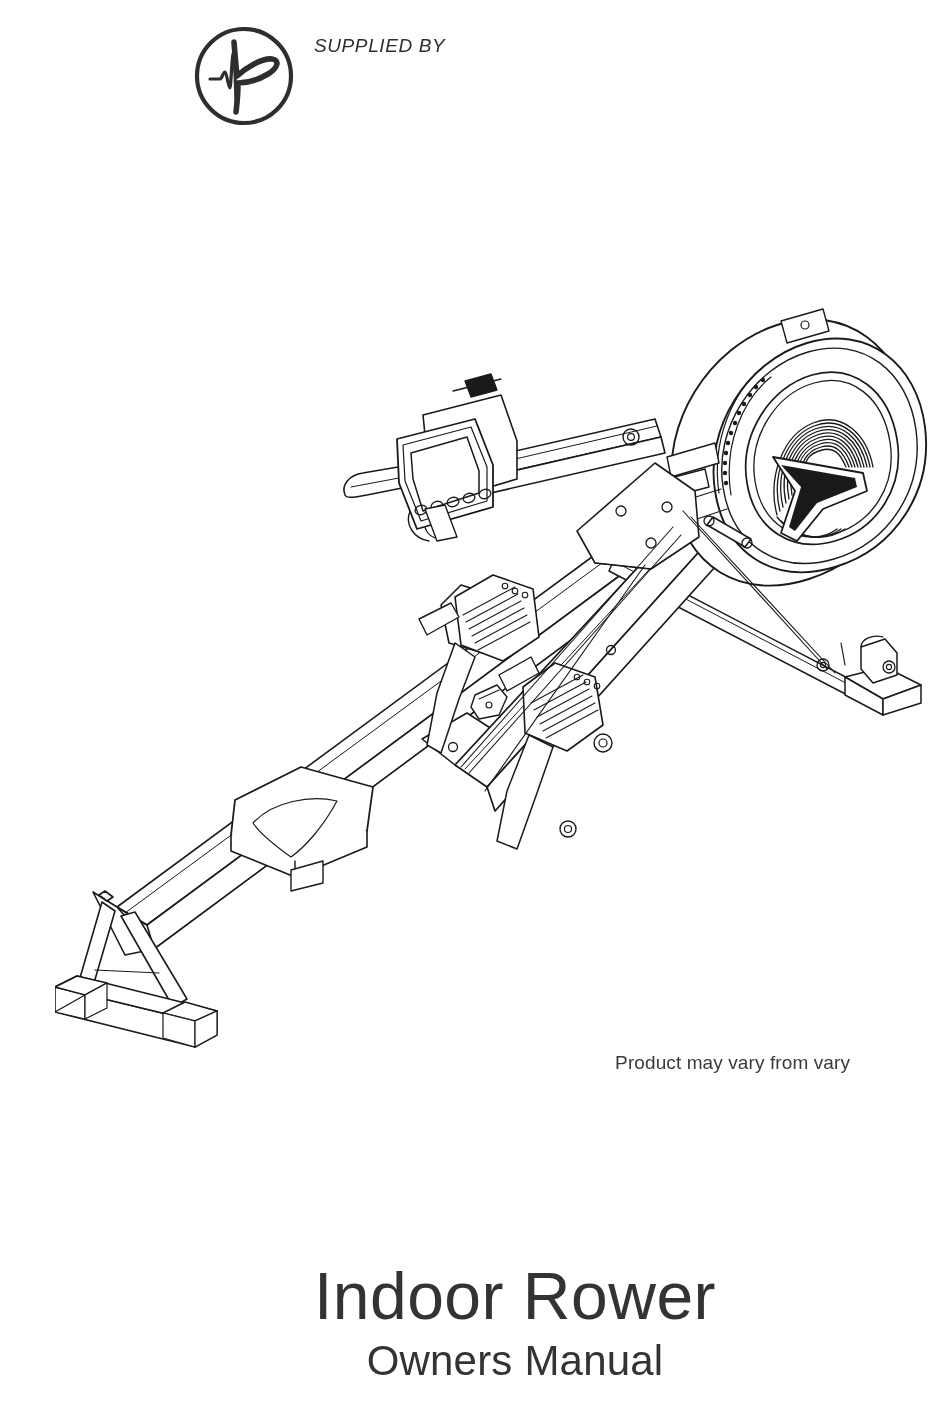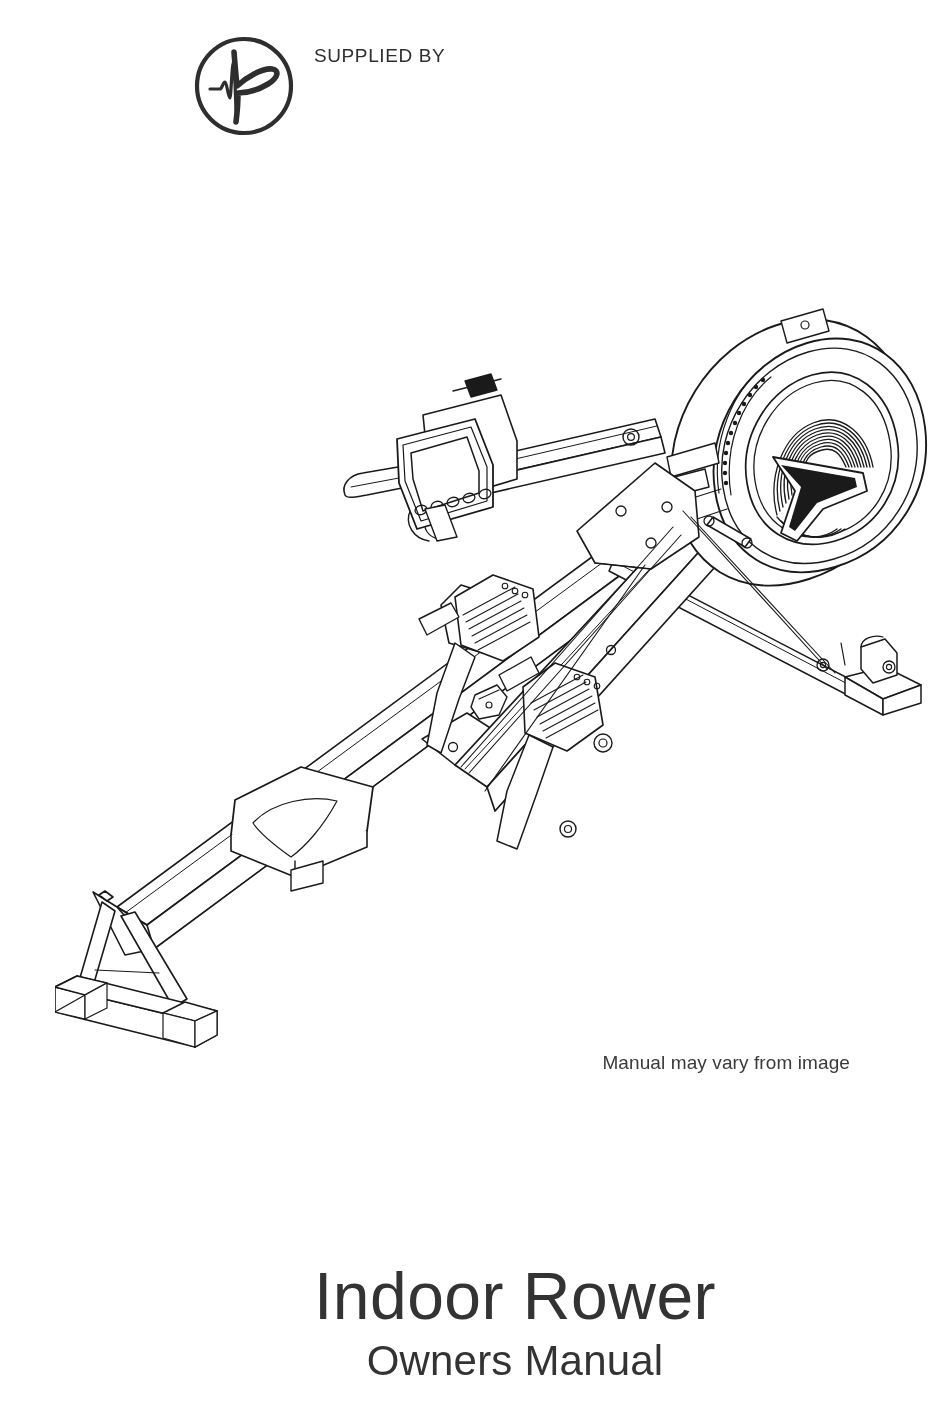--- a/index.html
+++ b/index.html
@@ -23,21 +23,22 @@
   }
 
   
   .logo-block {
     position: absolute;
     left: 190px;
     top: 22px;
     width: 600px;
     height: 118px;
     display: flex;
-    align-items: flex-end;
+    align-items: flex-start;
+    font-style: italic;
   }
   .logo-mark {
     width: 108px;
     height: 108px;
     flex: 0 0 108px;
   }
   .logo-text-wrap {
     position: relative;
     margin-left: 12px;
     flex: 1 1 auto;
@@ -390,20 +391,20 @@
         <g>
           <path d="M420 400 L442 390 L452 402 L444 420 L424 424 L416 412 Z" fill="#ffffff" stroke-width="1.4"></path>
           <path d="M424 404 L444 395" stroke-width="1.1"></path>
           <circle cx="434" cy="410" r="3" stroke-width="1.1"></circle>
         </g>
 
       </g>
     </svg>
   </div>
 
-  <div class="caption">Manual may vary from image</div>
+  <div class="caption">Product may vary from vary</div>
 
   <div class="title-block">
     <h1 class="doc-title">Indoor Rower</h1>
     <div class="doc-subtitle">Owners Manual</div>
   </div>
 
 </div>
 
 </body></html>

